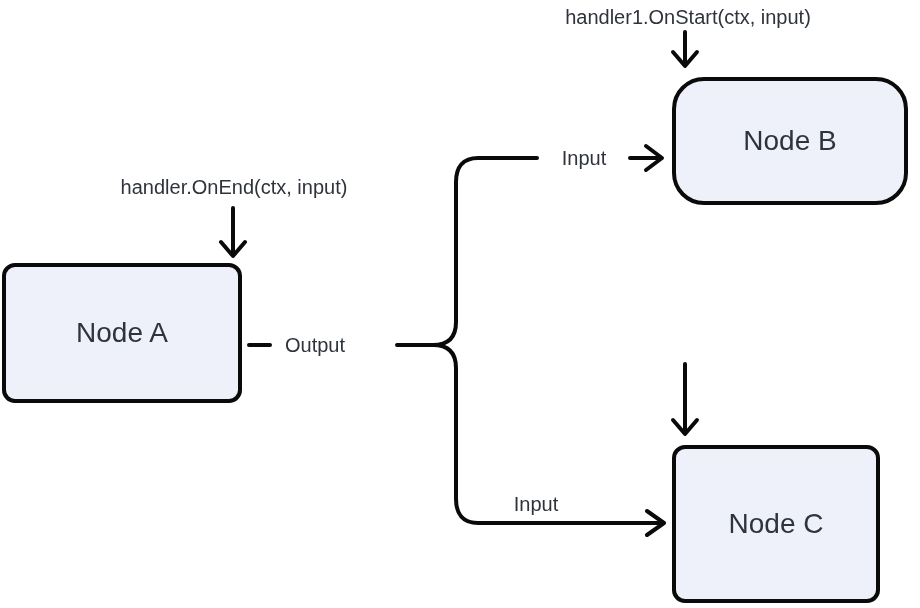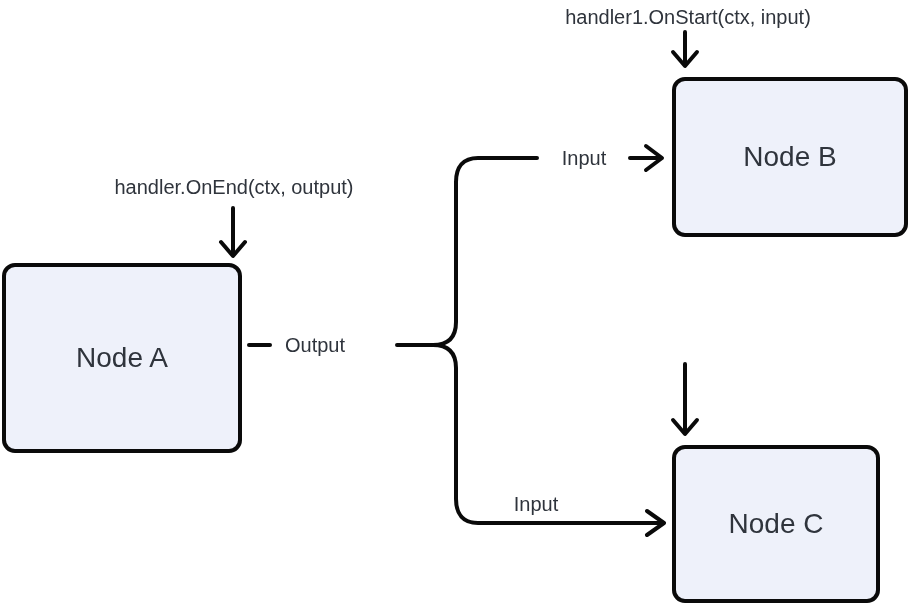--- a/index.html
+++ b/index.html
@@ -20,22 +20,22 @@
     position: absolute;
     box-sizing: border-box;
     background: var(--node-fill, #eef1fa);
     border: 4px solid var(--stroke, #000000);
     border-radius: 13px;
     display: flex;
     align-items: center;
     justify-content: center;
     font-size: 28px;
   }
-  .node-a { left: 2px;   top: 263px; width: 240px; height: 190px; }
-  .node-b { left: 672px; top: 77px;  width: 236px; height: 160px; }
+  .node-a { left: 2px;   top: 263px; width: 240px; height: 140px; }
+  .node-b { left: 672px; top: 77px;  width: 236px; height: 128px; border-radius: 32px; }
   .node-c { left: 672px; top: 445px; width: 208px; height: 158px; }
 
   .lbl {
     position: absolute;
     font-size: 20px;
     white-space: nowrap;
     transform: translate(-50%, -50%);
   }
   svg.wires {
     position: absolute;
@@ -77,19 +77,19 @@
     <span>Node A</span>
   </div>
   <div class="node node-b">
     <span>Node B</span>
   </div>
   <div class="node node-c">
     <span>Node C</span>
   </div>
 
   <div class="lbl" style="left:688px; top:17px;">handler1.OnStart(ctx, input)</div>
-  <div class="lbl" style="left:234px; top:187px;">handler.OnEnd(ctx, output)</div>
+  <div class="lbl" style="left:234px; top:187px;">handler.OnEnd(ctx, input)</div>
 
   <div class="lbl" style="left:315px; top:345px;">Output</div>
   <div class="lbl" style="left:584px; top:158px;">Input</div>
   <div class="lbl" style="left:536px; top:504px;">Input</div>
 
 </div>
 
 </body></html>

